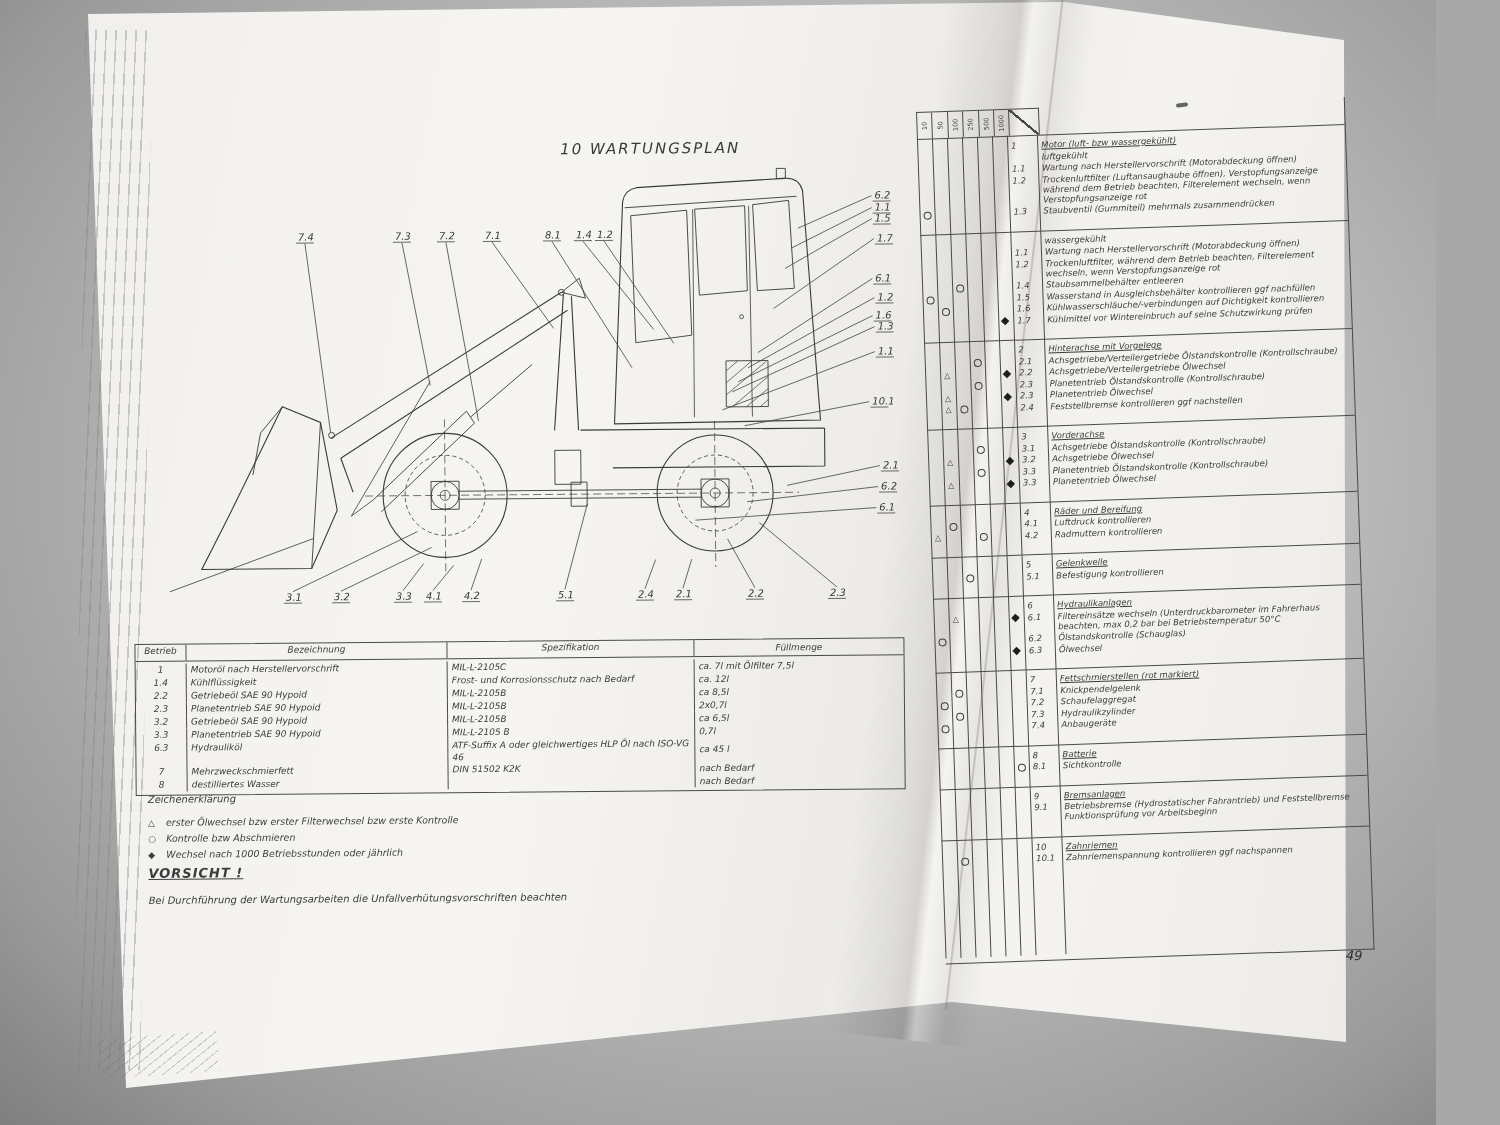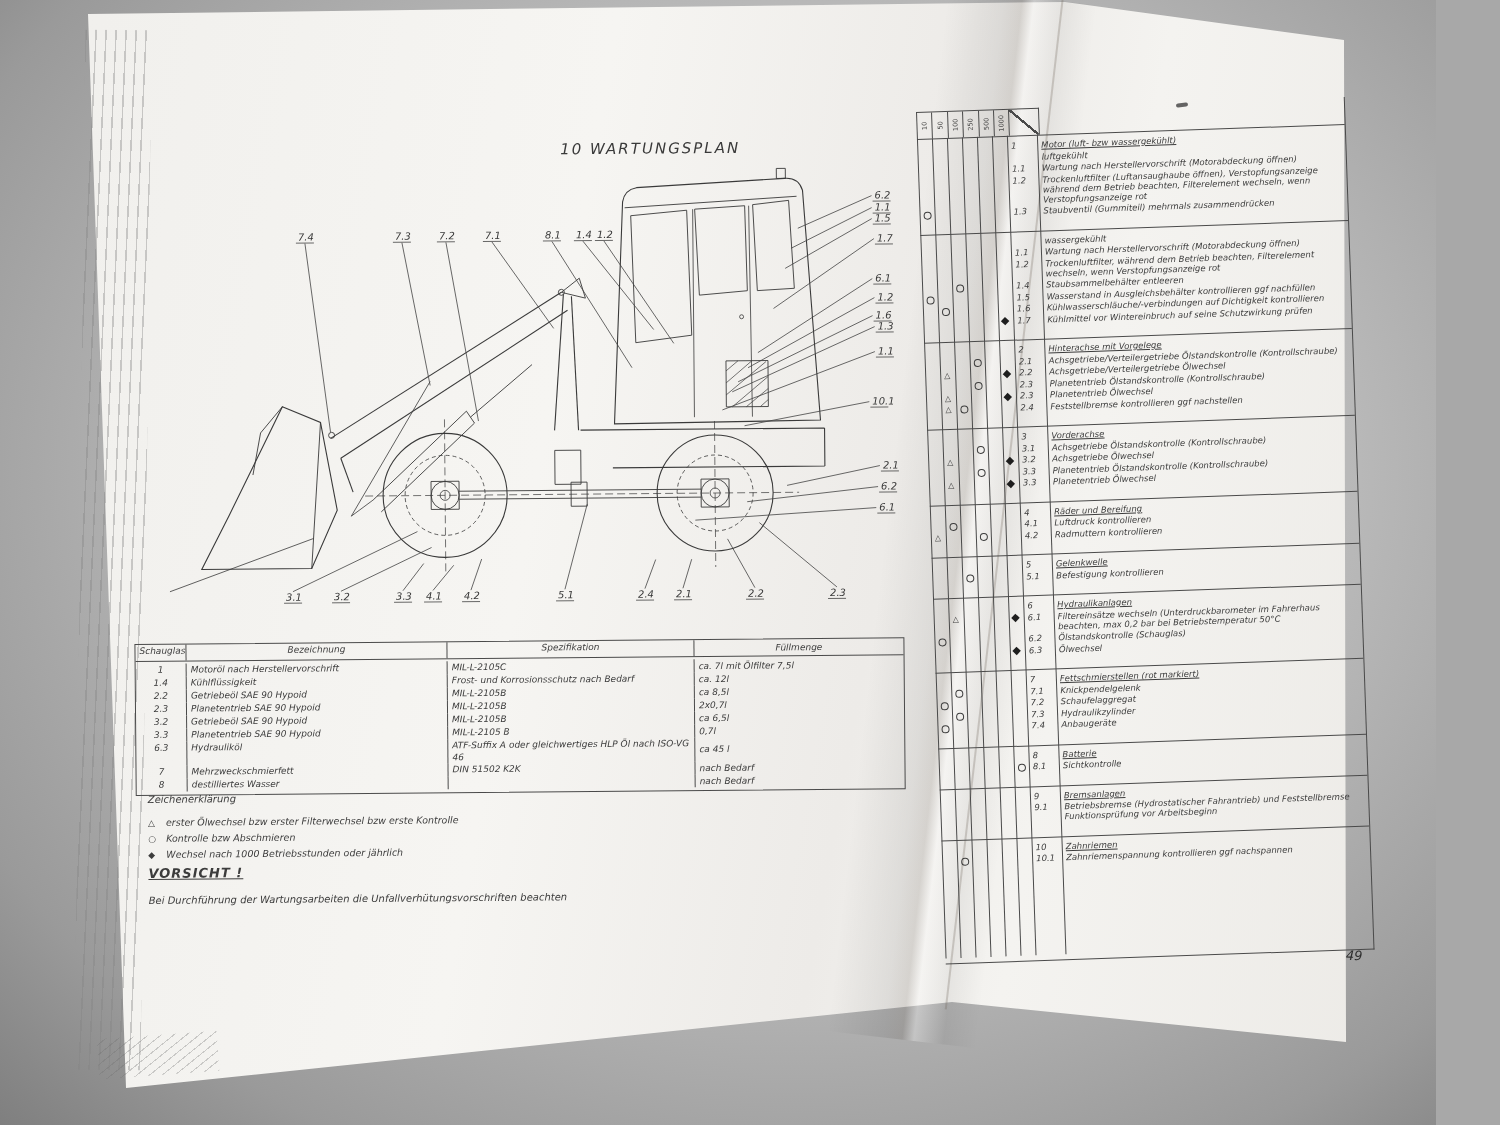--- a/index.html
+++ b/index.html
@@ -220,21 +220,21 @@
           <line x1="610" y1="432.5" x2="628" y2="432.5" stroke="#444" stroke-width="0.8"></line>
           <text x="612" y="430" font-size="10" font-style="italic" fill="#383838">2.2</text>
           <line x1="701" y1="421" x2="624" y2="356" stroke="#444" stroke-width="0.8"></line>
           <line x1="692" y1="432.5" x2="710" y2="432.5" stroke="#444" stroke-width="0.8"></line>
           <text x="694" y="430" font-size="10" font-style="italic" fill="#383838">2.3</text>
         </g>
     </svg>
 
     <div class="spec ink">
       <div class="spec-hrow">
-          <div class="spec-cell c0">Schauglas</div>
+          <div class="spec-cell c0">Betrieb</div>
           <div class="spec-cell c1">Bezeichnung</div>
           <div class="spec-cell c2">Spezifikation</div>
           <div class="spec-cell c3">Füllmenge</div>
         </div>
       <div class="spec-rows">
           <div class="spec-row">
             <div class="spec-cell c0">1</div>
             <div class="spec-cell c1">Motoröl nach Herstellervorschrift</div>
             <div class="spec-cell c2">MIL-L-2105C</div>
             <div class="spec-cell c3">ca. 7l mit Ölfilter 7,5l</div>

